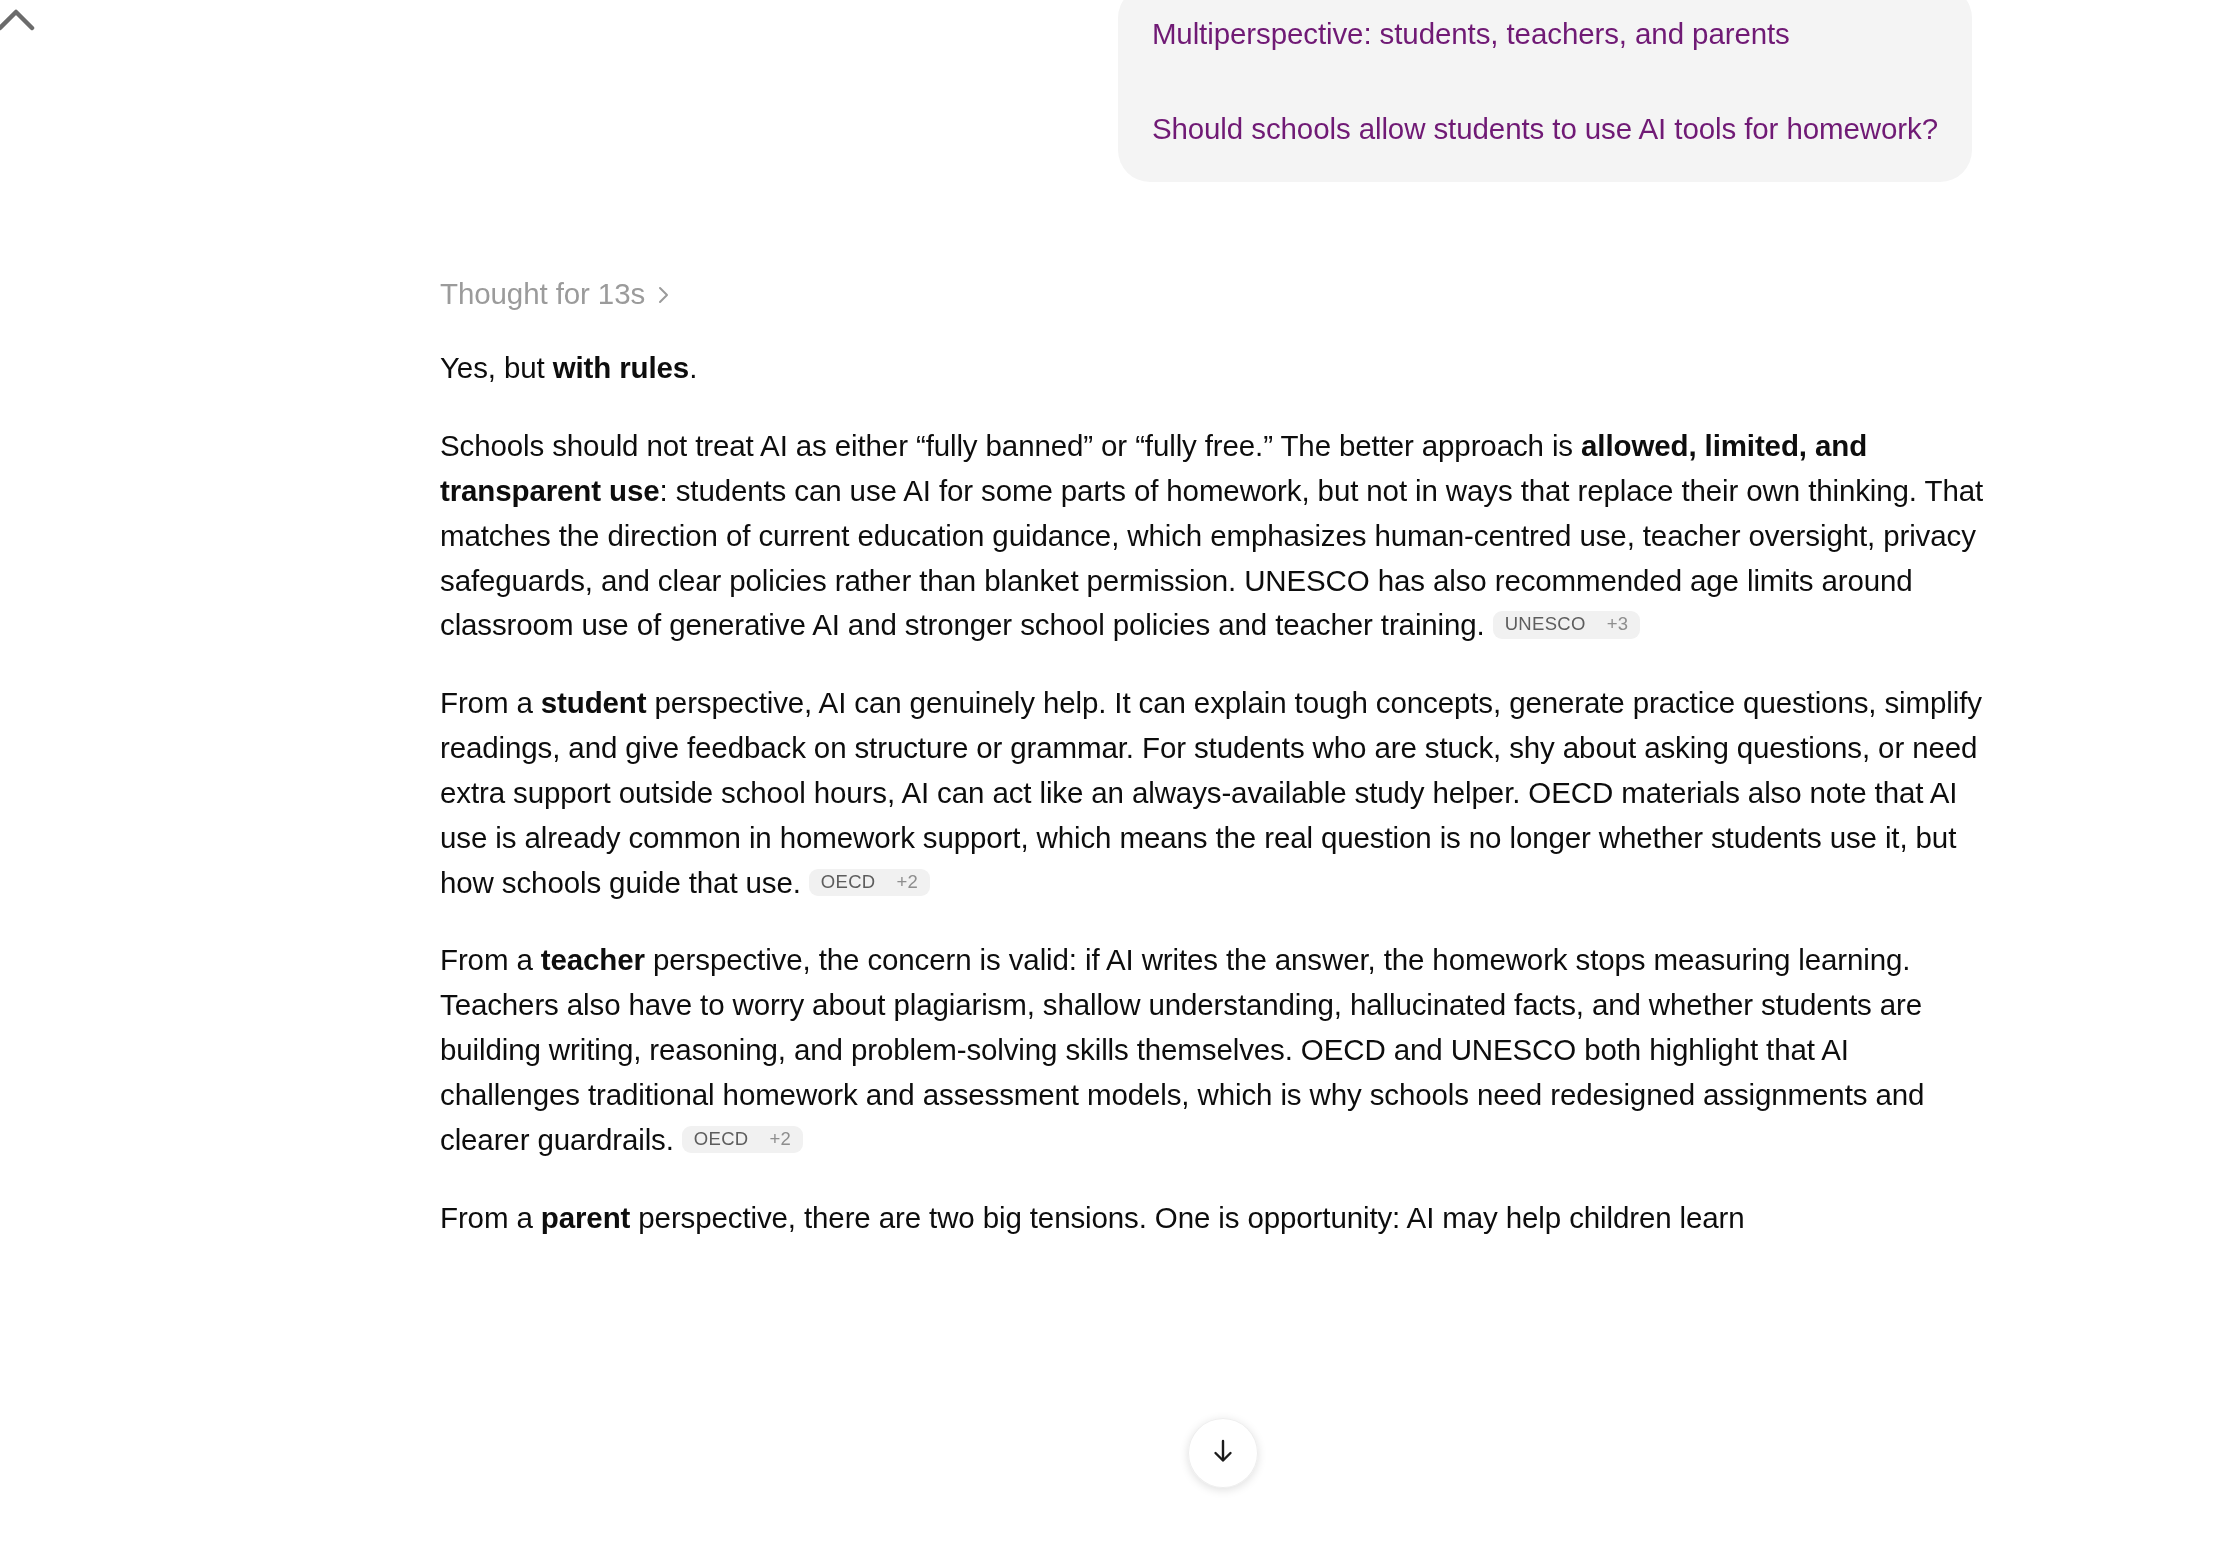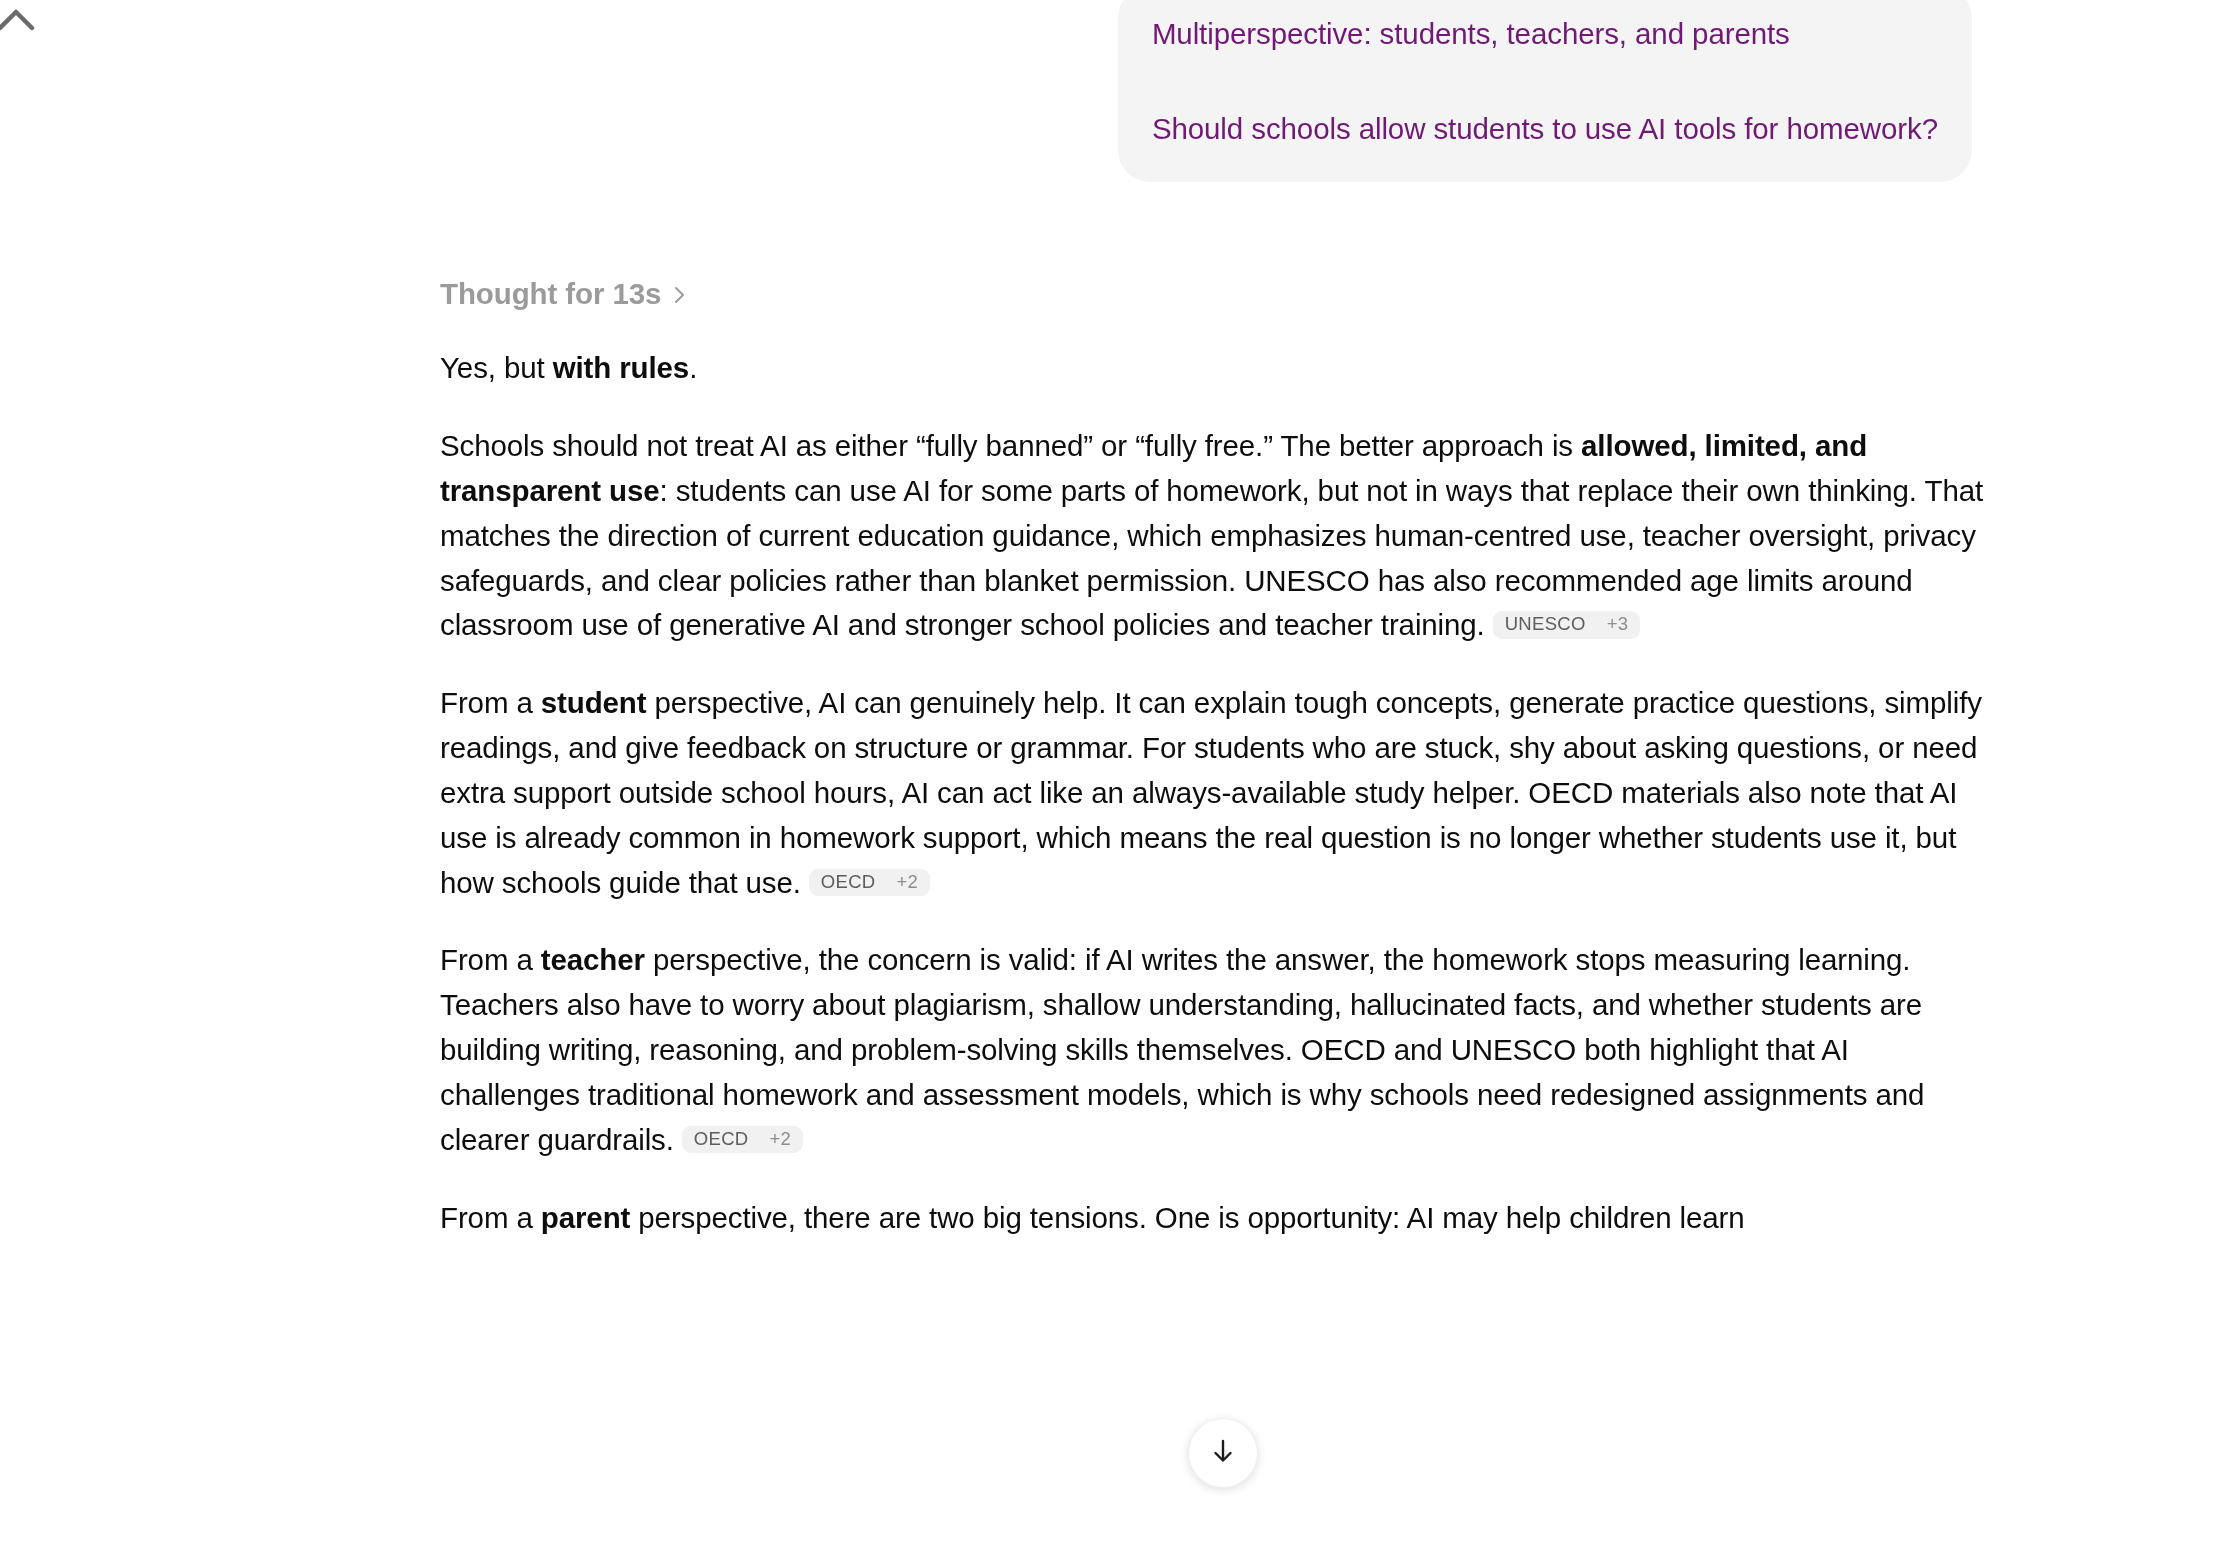--- a/index.html
+++ b/index.html
@@ -75,21 +75,20 @@
   .assistant b { font-weight: 700; }
 
   
   .thought-row {
     display: flex;
     align-items: center;
     gap: 10px;
     margin: 0 0 30px 0;
     width: fit-content;
     cursor: pointer;
-    font-weight: bold;
   }
   .thought-label {
     font-size: 29.5px;
     line-height: 1.5;
     color: #9b9b9b;
     letter-spacing: -0.1px;
   }
   .thought-chevron {
     display: inline-block;
     width: 18px;

